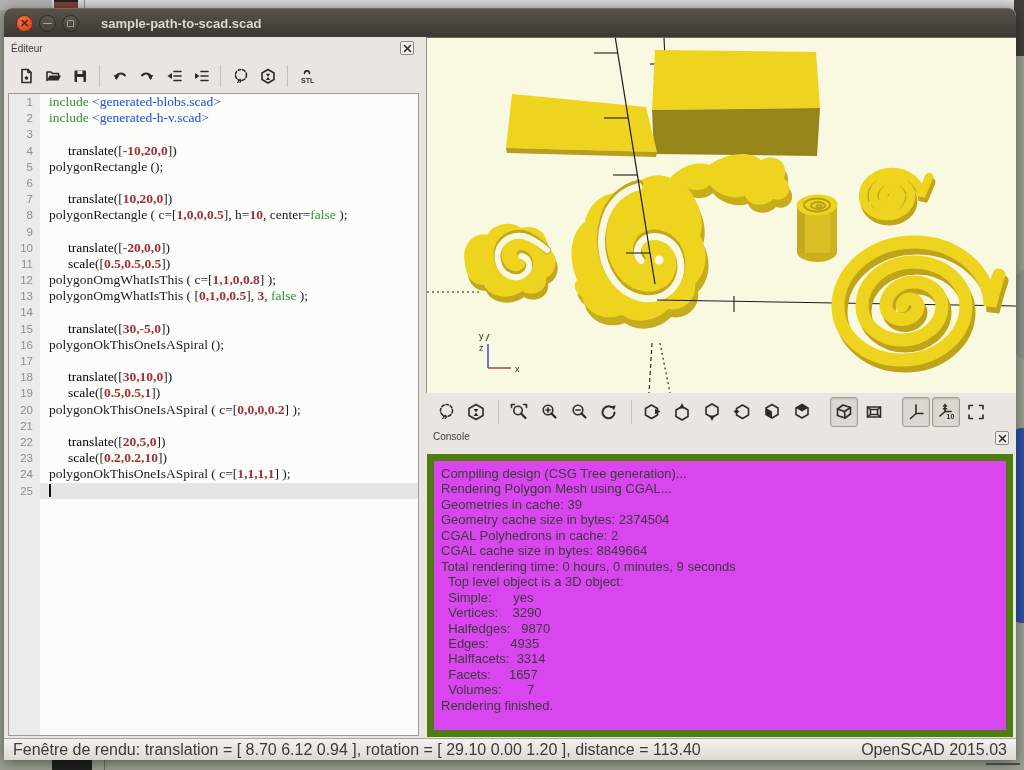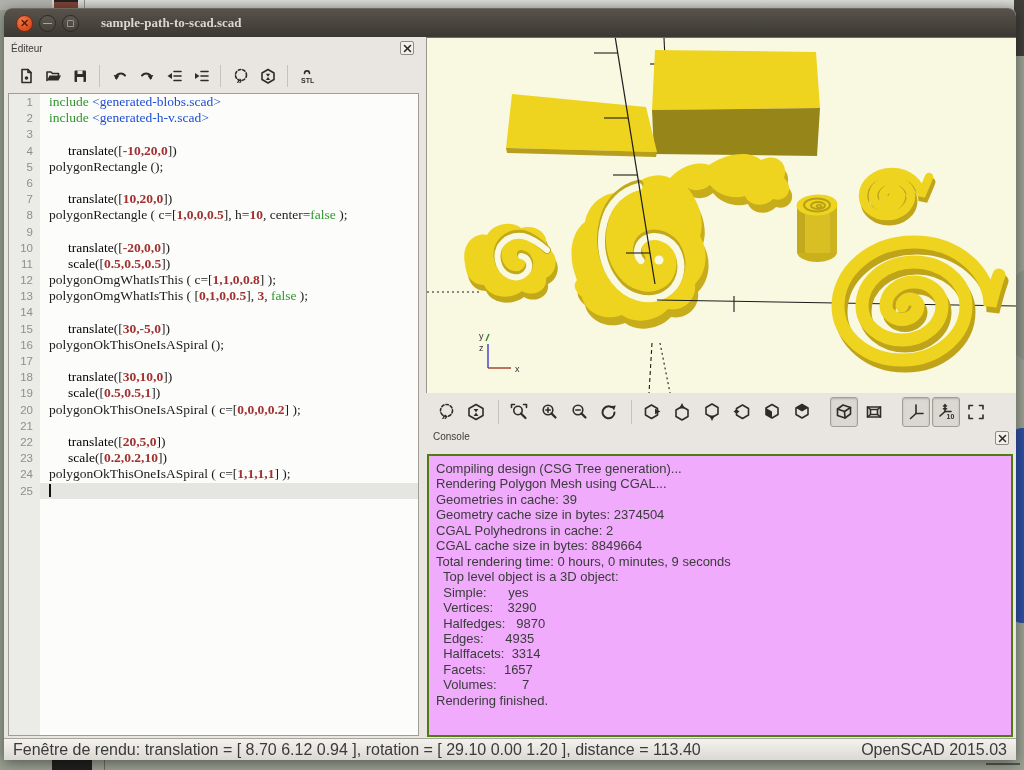--- a/index.html
+++ b/index.html
@@ -28,21 +28,21 @@
     box-shadow:0 3px 14px rgba(0,0,0,.45);}
   .titlebar{position:absolute;left:0;top:0;right:0;height:29px;
     background:linear-gradient(#57534b,#3b3833);border-radius:8px 8px 0 0;
     border-top:1px solid #6d6961;display:flex;align-items:center;padding-left:12px;box-sizing:border-box;}
   .wbtn{width:17px;height:17px;border-radius:50%;margin-right:6px;
     display:flex;align-items:center;justify-content:center;box-sizing:border-box;}
   .wbtn.close{background:radial-gradient(circle at 35% 30%,#f07a4e,#d94d1d 70%);
     border:1px solid #7c2a0e;color:#5e1d05;font-size:11px;font-weight:bold;line-height:1;}
   .wbtn.minmax{background:linear-gradient(#5c584f,#45423c);border:1px solid #2c2a26;
     color:#d8d4cb;font-size:9px;line-height:1;}
-  .wtitle{color:#dcd8cf;font-size:13px;font-weight:bold;margin-left:16px;font-family:Liberation Serif, serif;}
+  .wtitle{color:#dcd8cf;font-size:13px;font-weight:bold;margin-left:16px;}
 
   .main{position:absolute;left:0;top:29px;right:0;bottom:22px;display:flex;}
 
   
   .left-panel{width:417px;display:flex;flex-direction:column;box-sizing:border-box;}
   .panel-head{height:22px;display:flex;align-items:center;padding:0 7px;}
   .panel-title{flex:1;font-size:10px;color:#3b3b3b;}
   .xbtn{width:14px;height:14px;border:1px solid #8f8c85;background:#f2f0eb;border-radius:2px;
     display:flex;align-items:center;justify-content:center;box-sizing:border-box;}
   .etoolbar{height:34px;display:flex;align-items:center;padding-left:8px;}
@@ -75,21 +75,21 @@
   .viewport{height:356px;position:relative;background:#f9f8e0;
     border-top:1px solid #6f6c66;border-left:1px solid #9a978f;box-sizing:border-box;}
   .viewport svg{position:absolute;left:0;top:0;width:100%;height:100%;}
   .vtoolbar{height:38px;display:flex;align-items:center;padding-left:6px;}
   .vbtn{width:28px;height:30px;display:flex;align-items:center;justify-content:center;
     border-radius:3px;margin-right:2px;box-sizing:border-box;}
   .vbtn.pressed{background:#dbd8d1;border:1px solid #a19e96;box-shadow:inset 0 1px 2px rgba(0,0,0,.18);}
   .vsep{width:1px;height:24px;background:#c6c3bd;margin:0 6px;}
   .vgap{width:12px;}
   .console-head{height:23px;display:flex;align-items:flex-start;padding:0 7px;}
-  .console{flex:1;margin:0 3px 1px 1px;background:#f0abfc;border:2px solid #4d7c0f;
+  .console{flex:1;margin:0 3px 1px 1px;background:#d946ef;border:7px solid #4d7c0f;
     padding:5px 7px;font-size:13px;line-height:15.45px;color:#3b3b3b;white-space:pre;overflow:hidden;}
 
   
   .statusbar{position:absolute;left:0;bottom:0;right:0;height:22px;
     background:linear-gradient(#f4f2ee,#dcd9d3);border-top:1px solid #a8a59d;
     display:flex;align-items:center;font-size:16px;color:#3a3a3a;
     padding:0 9px;box-sizing:border-box;}
   .status-left{flex:1;}
 </style>
 </head>

